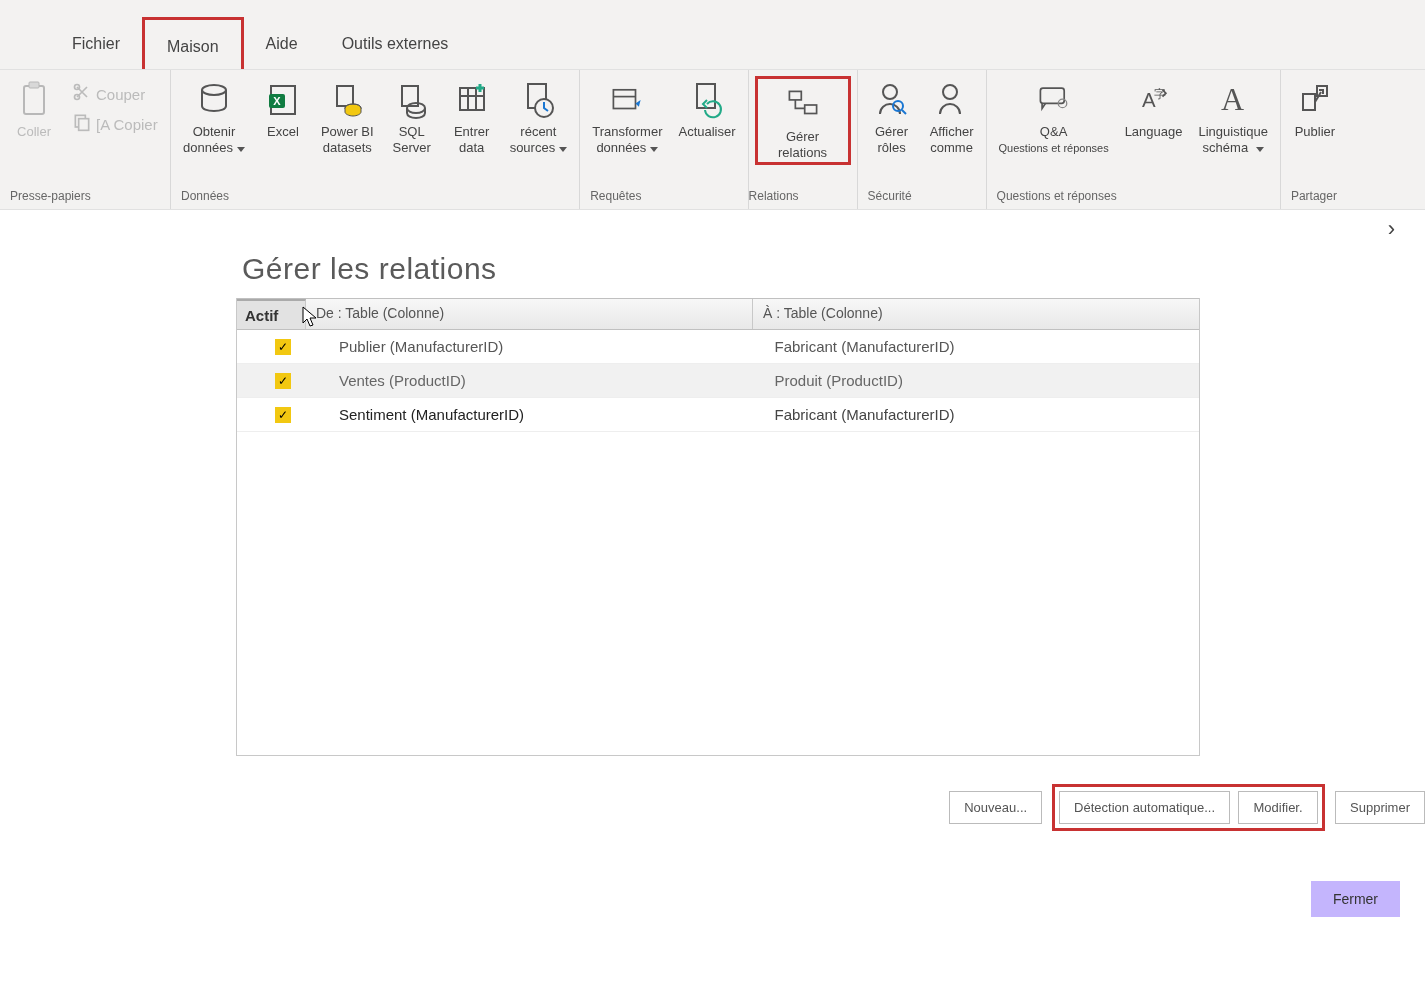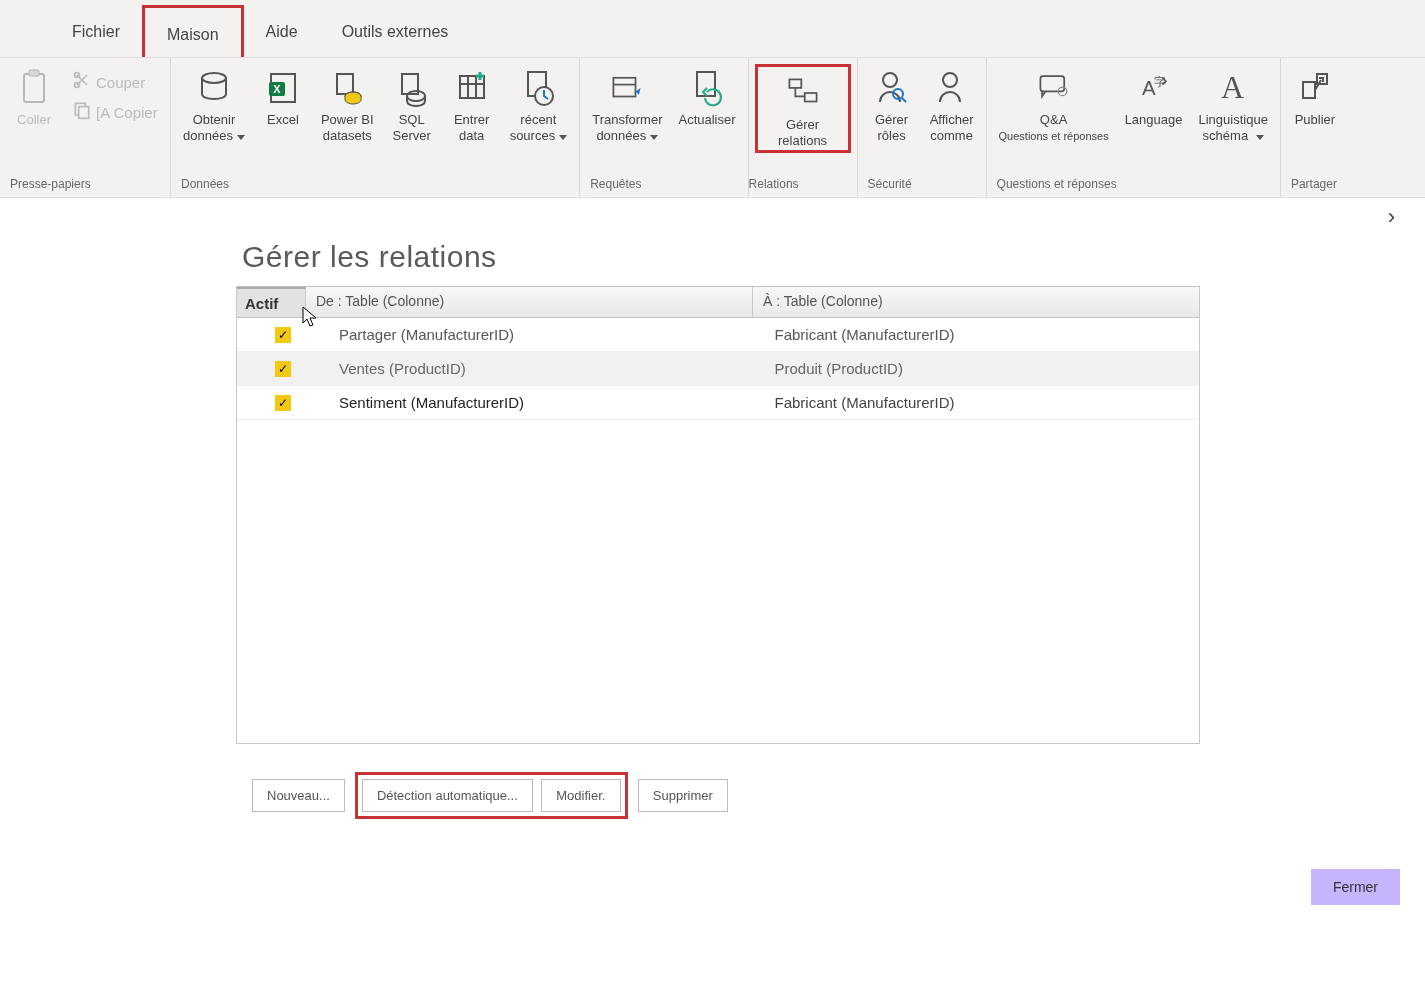--- a/index.html
+++ b/index.html
@@ -9,21 +9,21 @@
     width: 1425px;
     height: 990px;
     overflow: hidden;
     color: #333;
   }
 
   
   .menu-tabs {
     display: flex;
     align-items: flex-end;
-    height: 58px;
+    height: 70px;
     background: #f3f2f1;
     border-bottom: 1px solid #e1e1e1;
     padding-left: 50px;
     gap: 0;
   }
   .menu-tab {
     padding: 18px 22px 16px 22px;
     font-size: 16px;
     color: #444;
     cursor: pointer;
@@ -210,23 +210,24 @@
     top:306px;
     font-size:20px;
     color:#000;
     pointer-events:none;
   }
 
   
   .btn-row {
     display:flex;
     gap:10px;
-    margin:28px 0 0 16px;
+    margin:28px 0 0 0;
     align-items:center;
     position:relative;
+    justify-content:flex-end;
   }
   .btn {
     border:1px solid #bbb;
     background:#fff;
     font-size:13px;
     color:#555;
     padding:8px 14px;
     cursor:pointer;
     min-width:80px;
     text-align:center;
@@ -468,21 +469,21 @@
     <div class="rel-header">
       <div class="col-actif">Actif</div>
       <div class="col-from">De : Table (Colonne)</div>
       <div class="col-to">À : Table (Colonne)</div>
     </div>
     <div class="rel-body">
       <div class="rel-row">
         <div class="cell-actif">
             <div class="checkbox">✓</div>
           </div>
-        <div class="cell-from">Partager (ManufacturerID)</div>
+        <div class="cell-from">Publier (ManufacturerID)</div>
         <div class="cell-to">Fabricant (ManufacturerID)</div>
       </div>
       <div class="rel-row">
         <div class="cell-actif">
             <div class="checkbox">✓</div>
           </div>
         <div class="cell-from">Ventes (ProductID)</div>
         <div class="cell-to">Produit (ProductID)</div>
       </div>
       <div class="rel-row">

